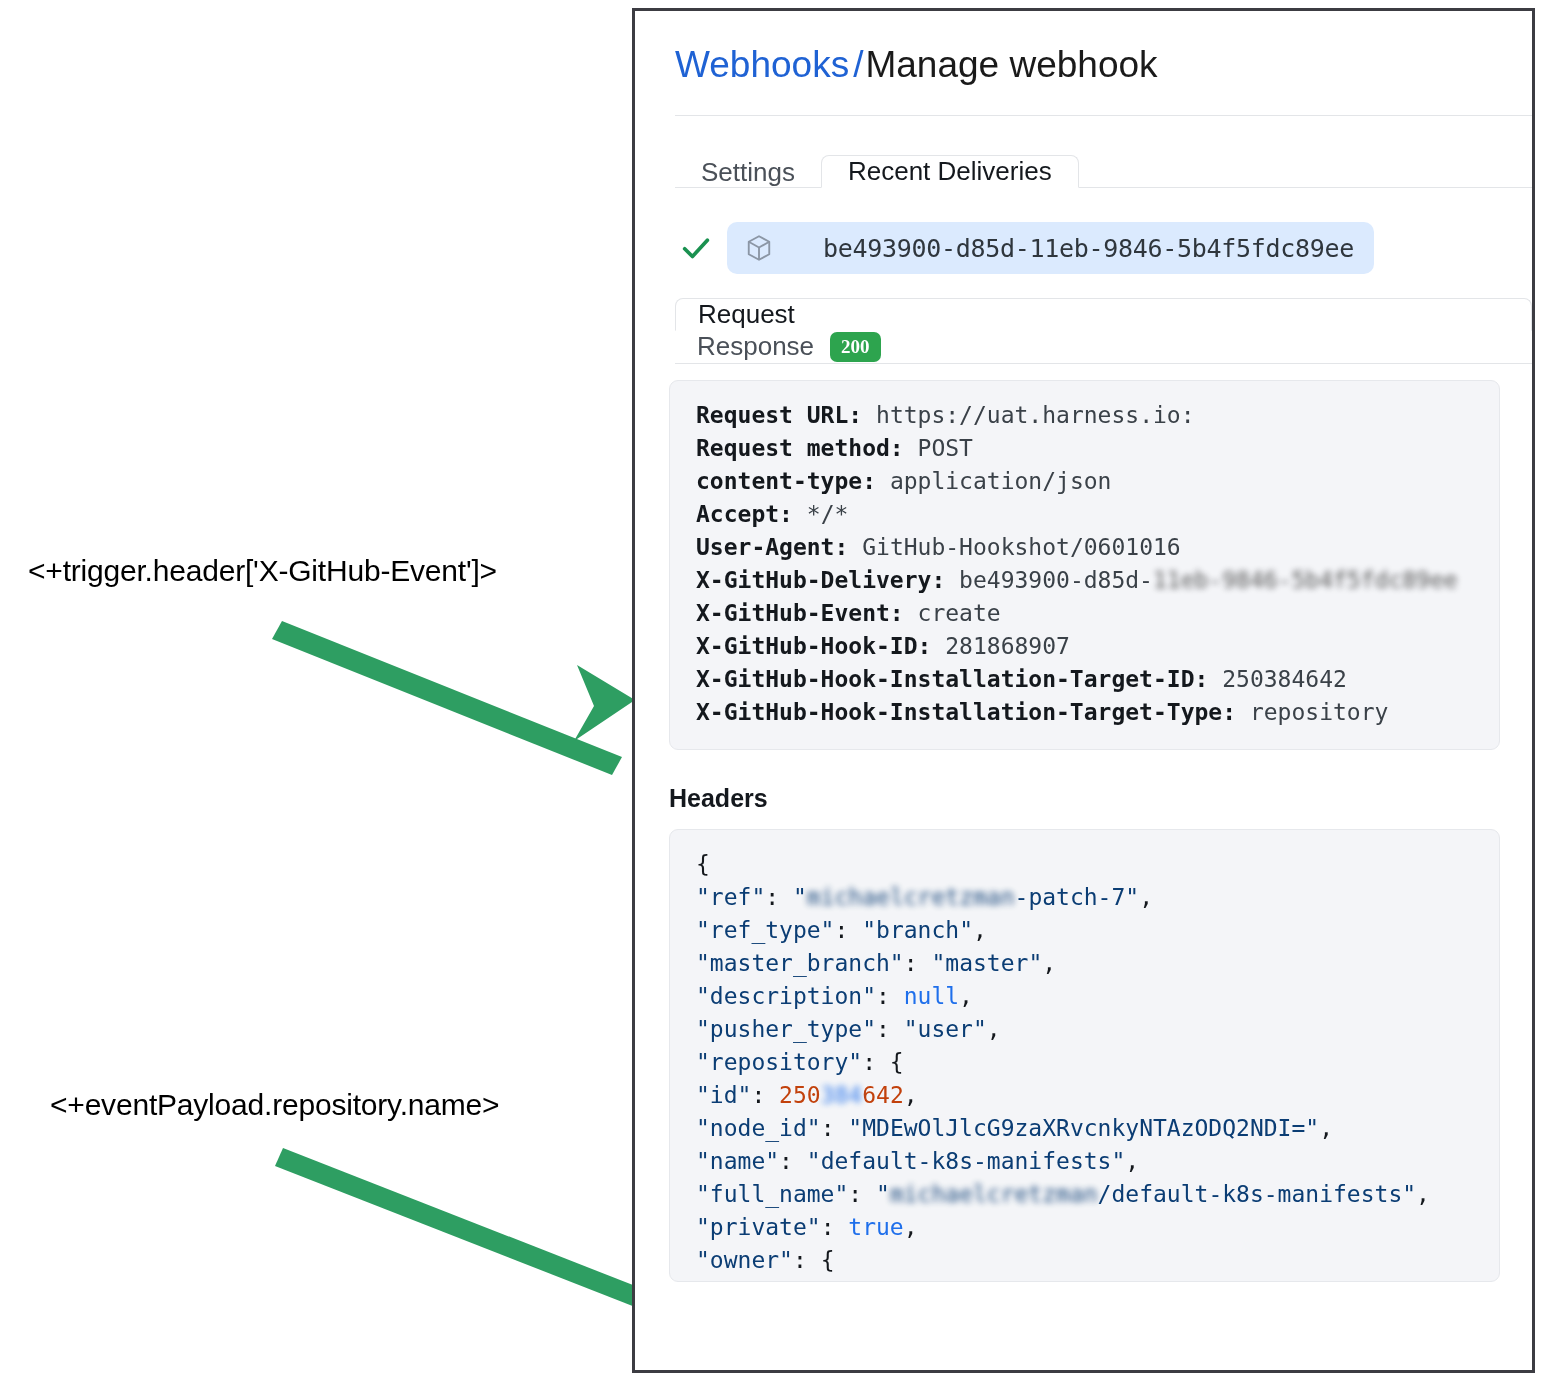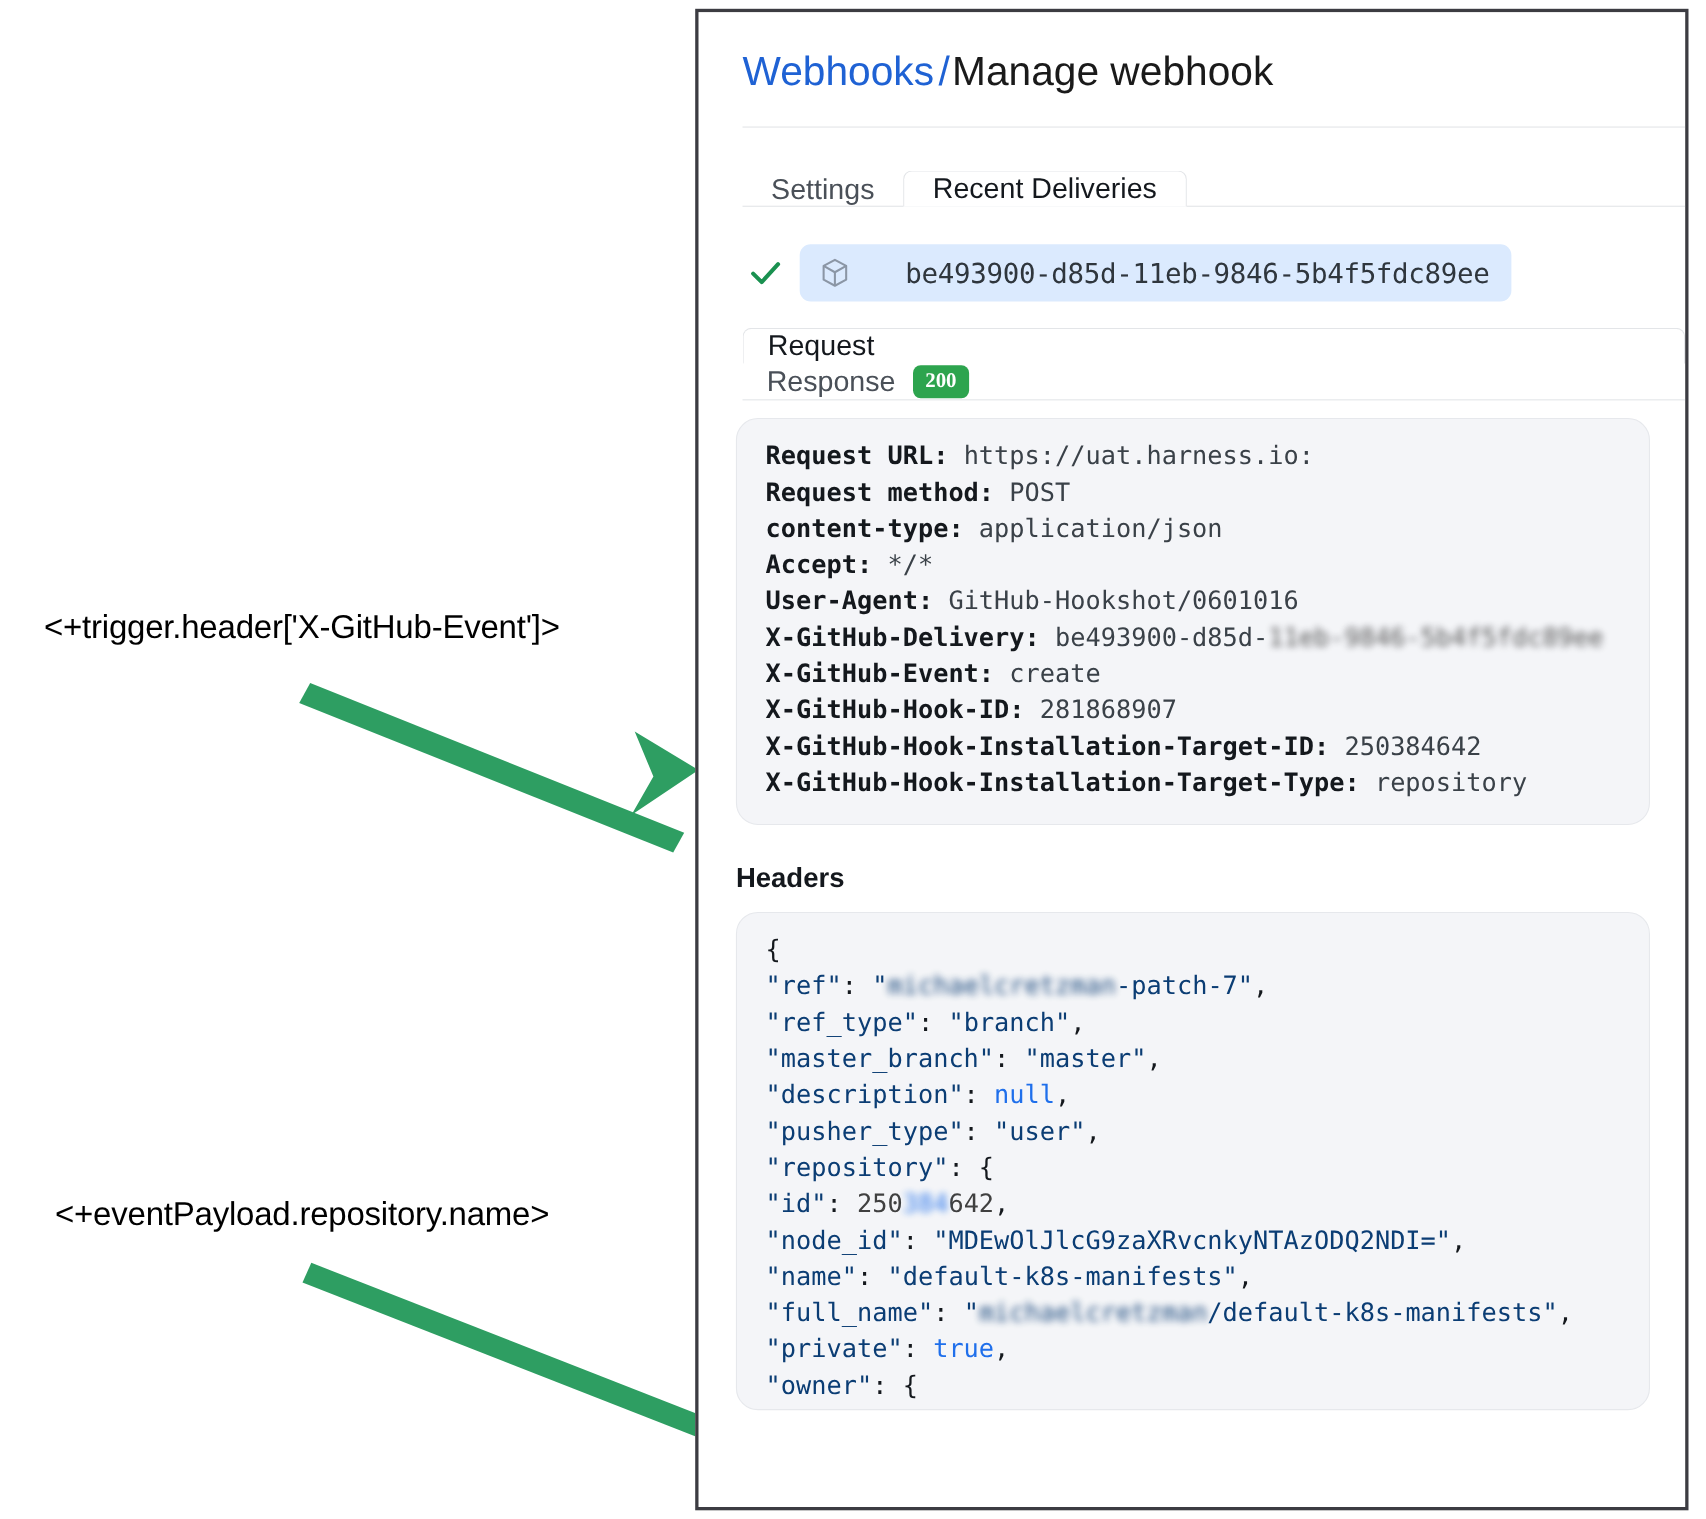--- a/index.html
+++ b/index.html
@@ -19,21 +19,21 @@
 
   
   .annotation {
     position: absolute;
     font-family: "Liberation Sans", sans-serif;
     font-size: 30px;
     color: #000000;
     white-space: nowrap;
     letter-spacing: -0.2px;
   }
-  #ann-header-label { left: 40px; top: 554px; }
+  #ann-header-label { left: 28px; top: 554px; }
   #ann-payload-label { left: 50px; top: 1088px; }
 
   .arrow-svg {
     position: absolute;
     overflow: visible;
     pointer-events: none;
   }
   #arrow-1 { left: 0; top: 0; }
   #arrow-2 { left: 0; top: 0; }
 
@@ -209,21 +209,21 @@
     font-size: 25px;
     font-weight: bold;
     color: #14181d;
   }
 
   
   .code-block {
     margin: 16px 32px 0 34px;
     background: #f4f5f8;
     border: 1px solid #e6e8ec;
-    border-radius: 20px;
+    border-radius: 9px;
     padding: 18px 26px 20px 26px;
     box-sizing: border-box;
     font-family: "DejaVu Sans Mono", monospace;
     font-size: 23px;
     line-height: 33px;
     color: #24292f;
     white-space: nowrap;
     overflow: hidden;
   }
   .hdr-line { display: block; }
@@ -231,21 +231,21 @@
     font-weight: bold;
     color: #14181d;
   }
   .hdr-val { color: #3a4148; }
 
   
   .json-key { color: #0b3d74; }
   .json-str { color: #0b3d74; }
   .json-punct { color: #14181d; }
   .json-lit { color: #1f6feb; }
-  .json-num { color: #404040; }
+  .json-num { color: #c2410c; }
 
   
   .redacted {
     display: inline-block;
     vertical-align: baseline;
     filter: blur(3.2px);
     opacity: 0.92;
     letter-spacing: 0px;
   }
   .redacted.dark { color: #4a4a4a; }

